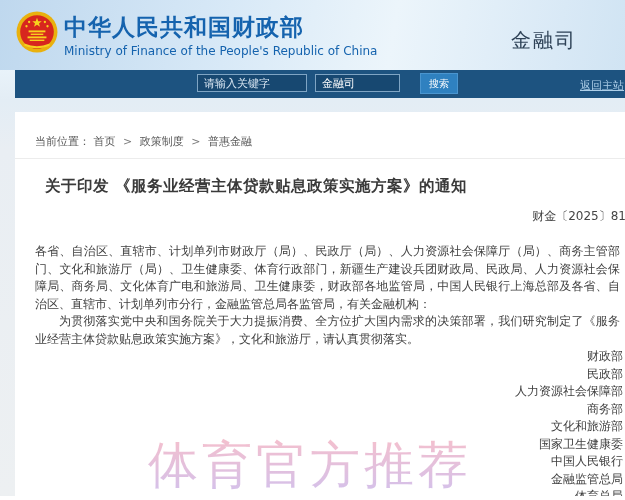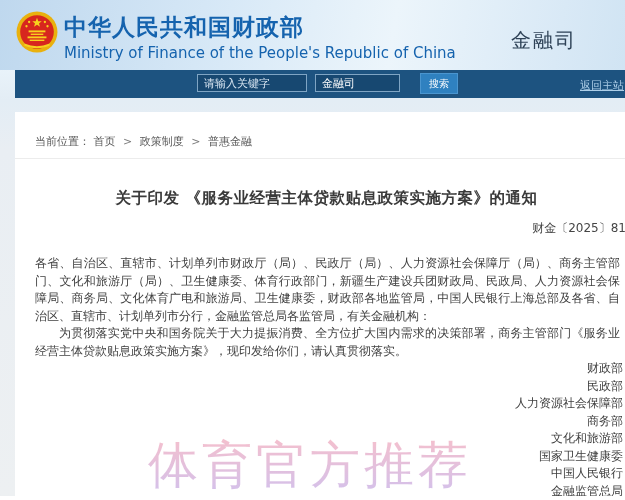--- a/index.html
+++ b/index.html
@@ -12,21 +12,21 @@
     background:linear-gradient(180deg,#c2d9ee 0px,#dcebf7 40px,#e9f3fa 68px,
                #e3edf5 100px,#e9eef3 150px,#edf0f2 100%);
     padding-left:28px;
   }
   
   .header{position:absolute;top:0;left:0;right:0;height:70px;
     background:linear-gradient(100deg,#bfd8ee 0%,#d8e9f7 35%,#ecf5fb 60%,#d9e9f6 85%,#cde2f2 100%);}
   .emblem{position:absolute;left:16px;top:11px;width:42px;height:42px;}
   .titles{position:absolute;left:64px;top:13px;}
   .title-cn{font-size:23px;font-weight:bold;color:#1563ae;letter-spacing:1px;line-height:28px;}
-  .title-en{font-size:15px;color:#1563ae;margin-top:3px;}
+  .title-en{font-size:12px;color:#1563ae;margin-top:3px;}
   .dept{position:absolute;right:76px;top:27px;font-size:20px;color:#2e4257;letter-spacing:2px;}
   
   .navbar{position:absolute;left:15px;right:15px;top:70px;height:28px;background:#1d5380;}
   .nav-date{position:absolute;left:24px;top:8px;font-size:11px;color:#f2f7fb;letter-spacing:0.5px;}
   .nav-search,.nav-category{
     position:absolute;top:4px;height:18px;box-sizing:border-box;
     background:rgba(8,40,66,0.25);border:1px solid #7fa5c4;color:#fff;
     font-size:11px;padding:0 6px;font-family:inherit;outline:none;}
   .nav-search{left:182px;width:110px;}
   .nav-search::placeholder{color:#d9e7f3;opacity:1;}
@@ -34,21 +34,21 @@
   .nav-btn{position:absolute;left:405px;top:3px;width:38px;height:21px;
     background:#2f81c0;border:1px solid #4a95cf;color:#fff;font-size:10px;
     font-family:inherit;cursor:pointer;padding:0;}
   .nav-back{position:absolute;right:14px;top:8px;font-size:11px;color:#aecfe8;
     text-decoration:underline;cursor:pointer;}
   
   .card{position:absolute;left:15px;right:15px;top:112px;bottom:0;background:#ffffff;}
   .breadcrumb{padding:10px 20px 9px 20px;font-size:11px;color:#595959;border-bottom:1px solid #ececec;margin-top:12px;}
   .breadcrumb a{color:#595959;text-decoration:none;cursor:pointer;}
   .breadcrumb .sep{margin:0 4px;color:#7a7a7a;}
-  .doc-title{margin:28px 30px 0 30px;text-align:center;font-size:15.5px;font-weight:bold;
+  .doc-title{margin:16px 30px 0 30px;font-size:15.5px;font-weight:bold;
     color:#3a3a3a;letter-spacing:0.5px;line-height:22px;}
   .doc-num{margin-top:11px;text-align:right;font-size:12px;color:#454545;}
   .para{font-size:12px;line-height:17.5px;color:#3f3f3f;text-align:justify;
     margin:0 18px 0 20px;}
   .p1{margin-top:18px;}
   .p2{text-indent:2em;}
   .signature{margin:0 15px 0 20px;text-align:right;font-size:12px;line-height:17.5px;color:#3f3f3f;}
   
   .watermark{
     position:absolute;left:148px;top:432px;white-space:nowrap;
@@ -101,21 +101,21 @@
       <span class="sep">&gt;</span>
       <a>政策制度</a>
       <span class="sep">&gt;</span>
       <a>普惠金融</a>
     </div>
 
     <h1 class="doc-title">关于印发 《服务业经营主体贷款贴息政策实施方案》的通知</h1>
     <div class="doc-num">财金〔2025〕81号</div>
 
     <p class="para p1">各省、自治区、直辖市、计划单列市财政厅（局）、民政厅（局）、人力资源社会保障厅（局）、商务主管部门、文化和旅游厅（局）、卫生健康委、体育行政部门，新疆生产建设兵团财政局、民政局、人力资源社会保障局、商务局、文化体育广电和旅游局、卫生健康委，财政部各地监管局，中国人民银行上海总部及各省、自治区、直辖市、计划单列市分行，金融监管总局各监管局，有关金融机构：</p>
-    <p class="para p2">为贯彻落实党中央和国务院关于大力提振消费、全方位扩大国内需求的决策部署，商务主管部门《服务业经营主体贷款贴息政策实施方案》，现印发给你们，请认真贯彻落实。</p>
+    <p class="para p2">为贯彻落实党中央和国务院关于大力提振消费、全方位扩大国内需求的决策部署，我们研究制定了《服务业经营主体贷款贴息政策实施方案》，文化和旅游厅，请认真贯彻落实。</p>
 
     <div class="signature">
       <div>财政部</div>
       <div>民政部</div>
       <div>人力资源社会保障部</div>
       <div>商务部</div>
       <div>文化和旅游部</div>
       <div>国家卫生健康委</div>
       <div>中国人民银行</div>
       <div>金融监管总局</div>

